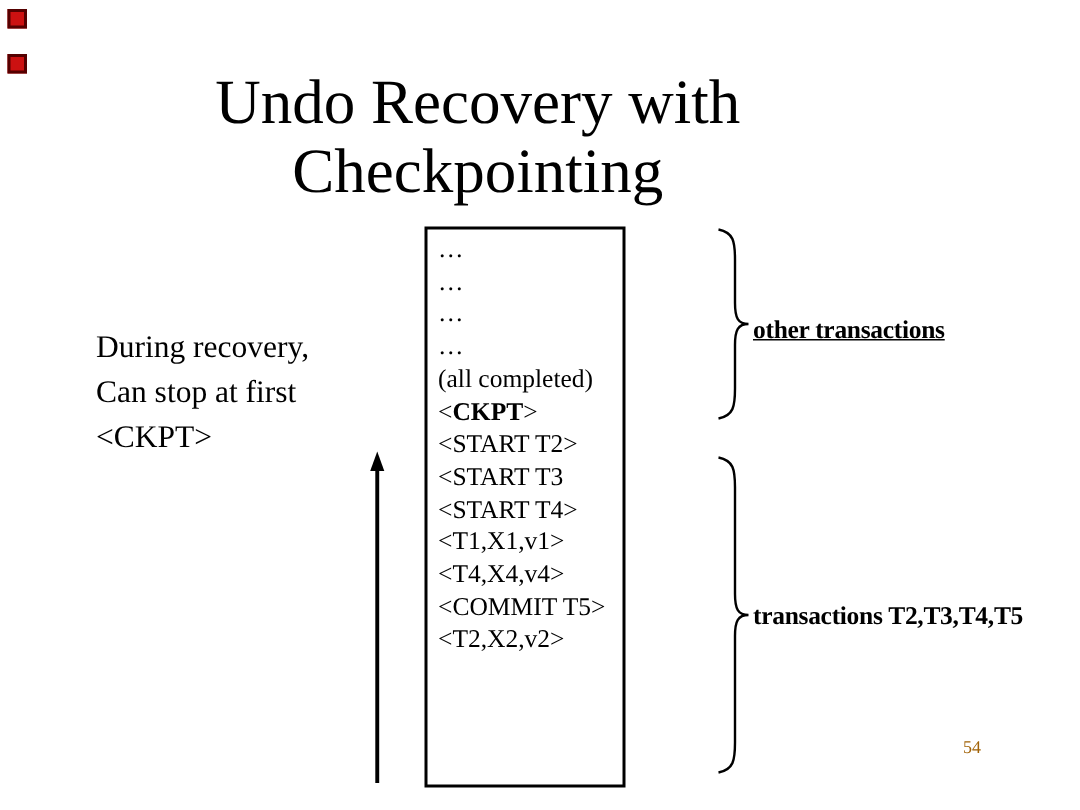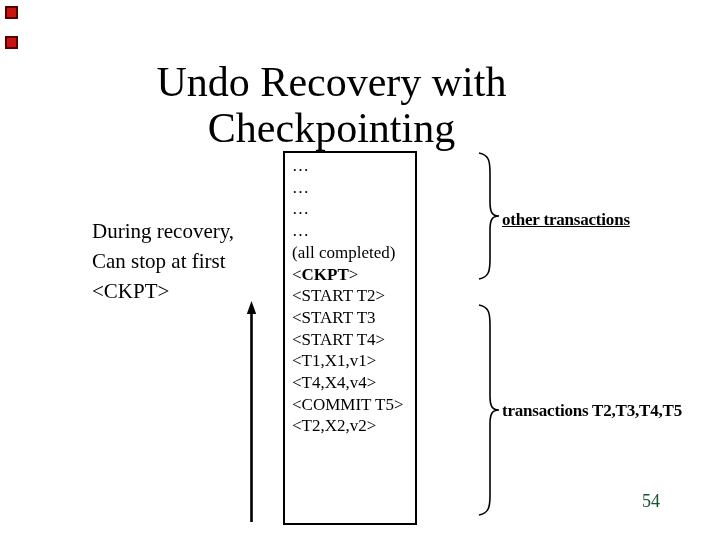--- a/index.html
+++ b/index.html
@@ -13,28 +13,28 @@
   
   .decor-square{
     width:9px;height:9px;background:#cc1111;border:2px solid #550000;
   }
   #decor-square-1{left:5px;top:6px;}
   #decor-square-2{left:5px;top:36px;}
 
   
   #slide-title{
     left:0;top:44px;width:633px;text-align:center;
-    font-size:42px;line-height:46px;font-weight:normal;margin:15px;
+    font-size:42px;line-height:46px;font-weight:normal;margin:2px;
     white-space:pre-line;letter-spacing:0px;
   }
 
   
   #recovery-note{
     left:64px;top:216px;width:210px;
-    font-size:21px;line-height:30px;white-space:pre-line;margin-left:28px;
+    font-size:21px;line-height:30px;white-space:pre-line;
   }
 
   
   #log-box{
     left:283px;top:151px;width:134px;height:374px;
     border:2px solid #000;box-sizing:border-box;
     padding:2px 0 0 7px;overflow:hidden;
   }
   .log-line{
     font-size:17px;line-height:21.7px;white-space:nowrap;
@@ -51,21 +51,21 @@
 
   
   .brace-label{
     font-size:17px;font-weight:bold;letter-spacing:-0.2px;white-space:nowrap;
   }
   #label-other-transactions{left:502px;top:210px;text-decoration:underline;}
   #label-transactions{left:502px;top:401px;}
 
   
   #page-number{
-    left:642px;top:491px;font-size:18px;color:#14532d;
+    left:642px;top:491px;font-size:12px;color:#a16207;
   }
 </style>
 </head>
 <body>
 
 <div class="abs decor-square" id="decor-square-1"></div>
 <div class="abs decor-square" id="decor-square-2"></div>
 
 <h1 class="abs" id="slide-title">Undo Recovery with
 Checkpointing</h1>

